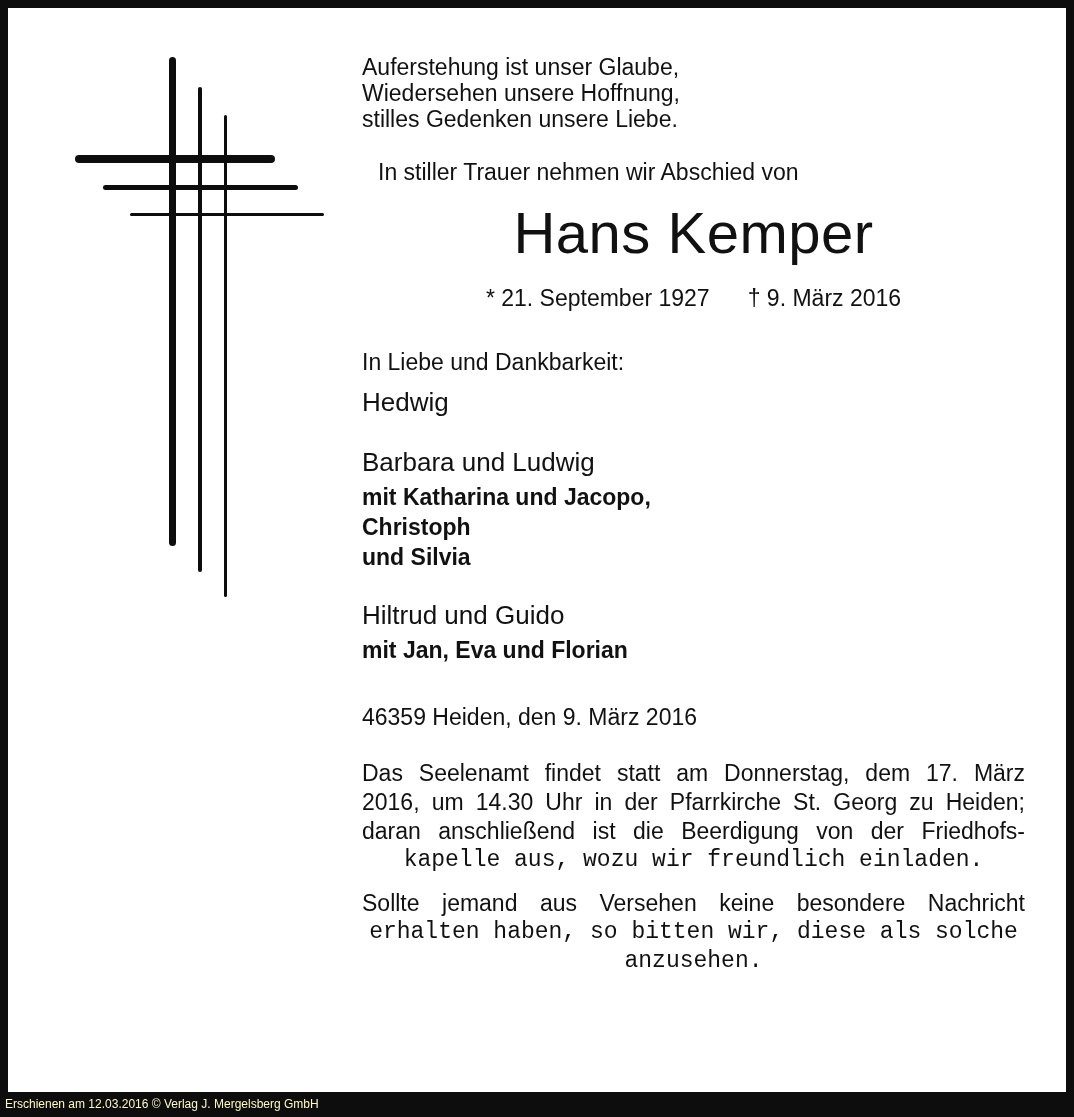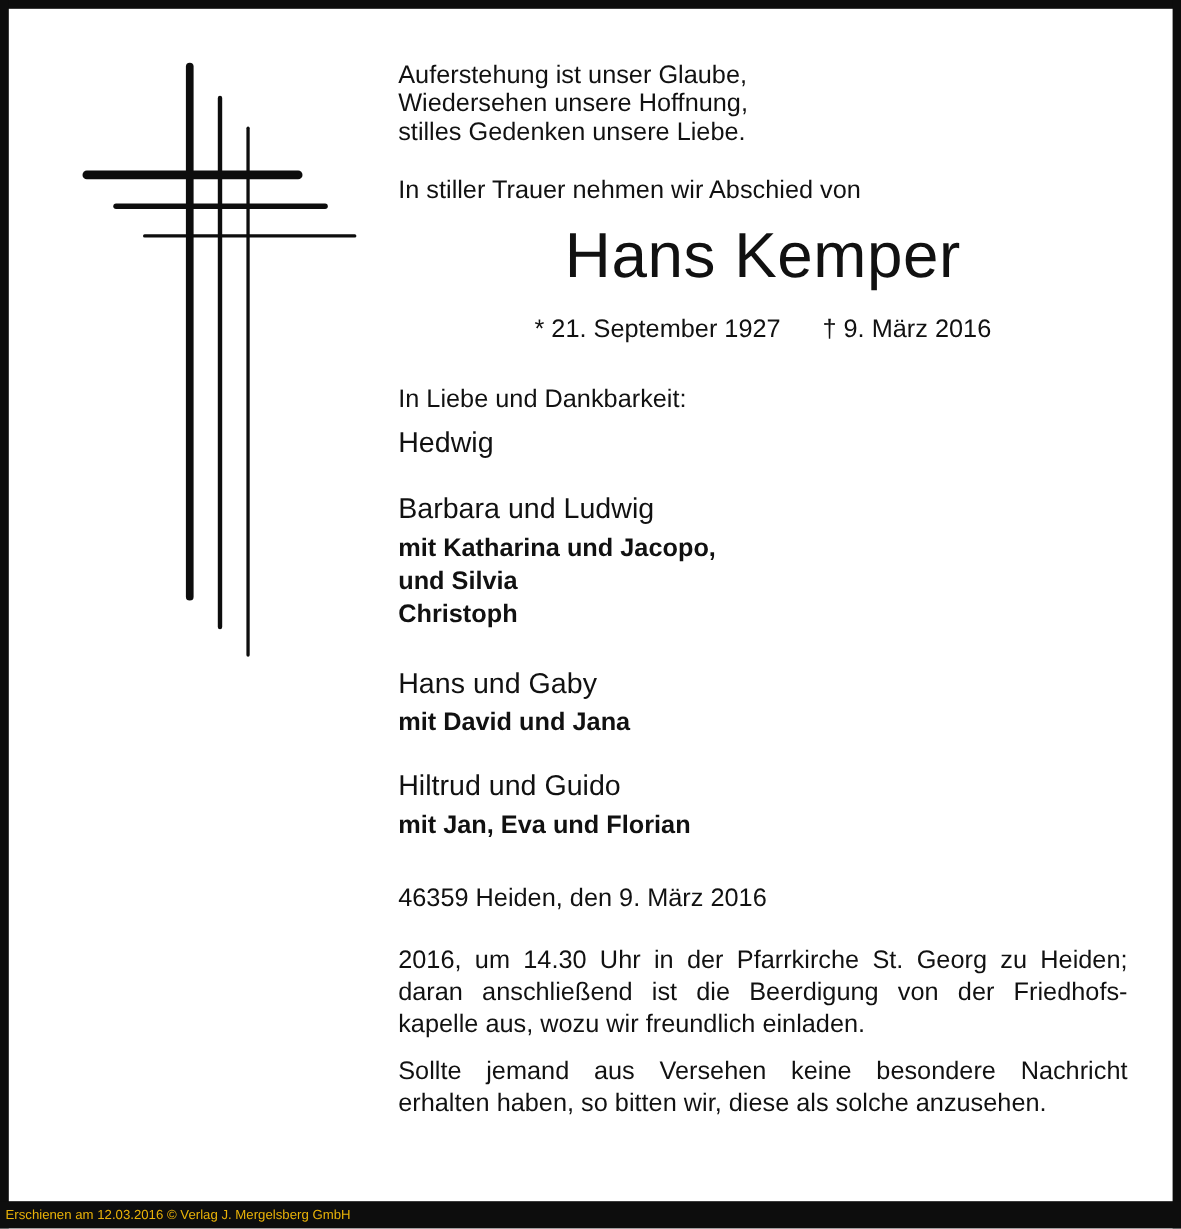--- a/index.html
+++ b/index.html
@@ -15,21 +15,21 @@
     background: #ffffff;
     overflow: hidden;
     color: #111111;
   }
   
   .frame-top    { position: absolute; left: 0; top: 0; width: 1074px; height: 8px; background: #0d0d0d; }
   .frame-left   { position: absolute; left: 0; top: 0; width: 8px; height: 1117px; background: #0d0d0d; }
   .frame-right  { position: absolute; left: 1066px; top: 0; width: 8px; height: 1117px; background: #0d0d0d; }
   .footer-bar   { position: absolute; left: 0; top: 1092px; width: 1074px; height: 25px; background: #0d0d0d; }
   .footer-text  {
-    color: #eab308;
+    color: #fef9c3;
     font-size: 12px;
     line-height: 25px;
     padding-left: 5px;
     white-space: nowrap;
   }
   
   .cross { position: absolute; left: 0; top: 0; width: 340px; height: 610px; }
   .cross .bar { position: absolute; background: #0d0d0d; }
   .v1 { left: 169px; top: 57px;  width: 7px; height: 489px; border-radius: 3.5px; }
   .v2 { left: 198px; top: 87px;  width: 4px; height: 485px; border-radius: 2px; }
@@ -39,21 +39,21 @@
   .h3 { left: 130px; top: 213px; width: 194px; height: 3px; border-radius: 1.5px; }
   
   .text-col {
     position: absolute;
     left: 362px;
     top: 8px;
     width: 663px;
   }
   .body-txt   { font-size: 23px; line-height: 26px; }
   .motto      { margin-top: 46px; }
-  .intro      { margin-top: 27px; }
+  .intro      { margin-top: 27px; margin-left: 16px; }
   .name {
     margin-top: 16px;
     font-size: 58px;
     line-height: 64px;
     text-align: center;
     letter-spacing: 0.5px;
     white-space: nowrap;
   }
   .dates {
     margin-top: 20px;
@@ -72,21 +72,21 @@
   .mourner-0 { margin-top: 7px; }
   .mourner-1 { margin-top: 20px; }
   .mourner-2 { margin-top: 29px; }
   .mourner-3 { margin-top: 23px; }
   .with-lines { font-size: 23px; line-height: 30px; font-weight: bold; }
   .place-date { margin-top: 39px; }
   .paragraph  { font-size: 23px; line-height: 29px; }
   .para-1 { margin-top: 29px; }
   .para-2 { margin-top: 14px; }
   .jline { text-align: justify; text-align-last: justify; }
-  .lline { text-align: left; }
+  .lline { text-align: center; font-family: Liberation Mono, monospace; }
 </style>
 </head>
 <body>
 
 <div class="page">
 
   <div class="frame-top"></div>
   <div class="frame-left"></div>
   <div class="frame-right"></div>
 
@@ -116,42 +116,37 @@
     </div>
 
     <div class="mourn-intro body-txt">In Liebe und Dankbarkeit:</div>
 
     <div class="mourner-0 big-name">Hedwig</div>
 
     <div class="mourner-1">
       <div class="big-name">Barbara und Ludwig</div>
       <div class="with-lines">
         <div>mit Katharina und Jacopo,</div>
+        <div>Christoph</div>
         <div>und Silvia</div>
-        <div>Christoph</div>
       </div>
     </div>
 
-    <div class="mourner-2">
-      <div class="big-name">Hans und Gaby</div>
-      <div class="with-lines">
-        <div>mit David und Jana</div>
-      </div>
-    </div>
 
     <div class="mourner-3">
       <div class="big-name">Hiltrud und Guido</div>
       <div class="with-lines">
         <div>mit Jan, Eva und Florian</div>
       </div>
     </div>
 
     <div class="place-date body-txt">46359 Heiden, den 9. März 2016</div>
 
     <div class="paragraph para-1">
+      <div class="jline">Das Seelenamt findet statt am Donnerstag, dem 17. März</div>
       <div class="jline">2016, um 14.30 Uhr in der Pfarrkirche St. Georg zu Heiden;</div>
       <div class="jline">daran anschließend ist die Beerdigung von der Friedhofs-</div>
       <div class="lline">kapelle aus, wozu wir freundlich einladen.</div>
     </div>
 
     <div class="paragraph para-2">
       <div class="jline">Sollte jemand aus Versehen keine besondere Nachricht</div>
       <div class="lline">erhalten haben, so bitten wir, diese als solche anzusehen.</div>
     </div>
 

